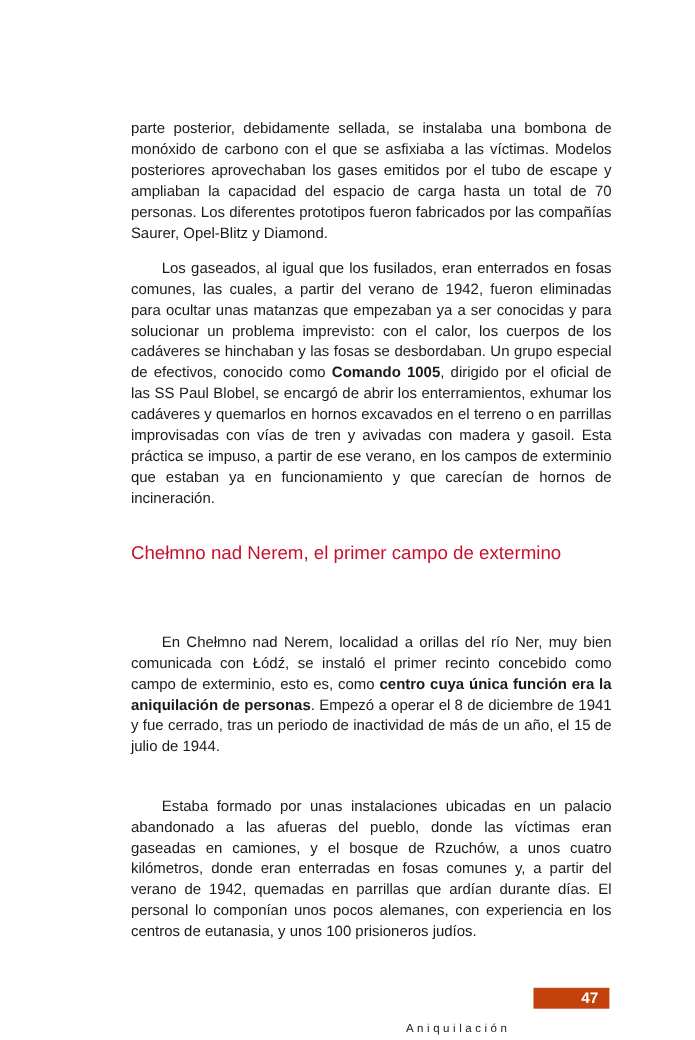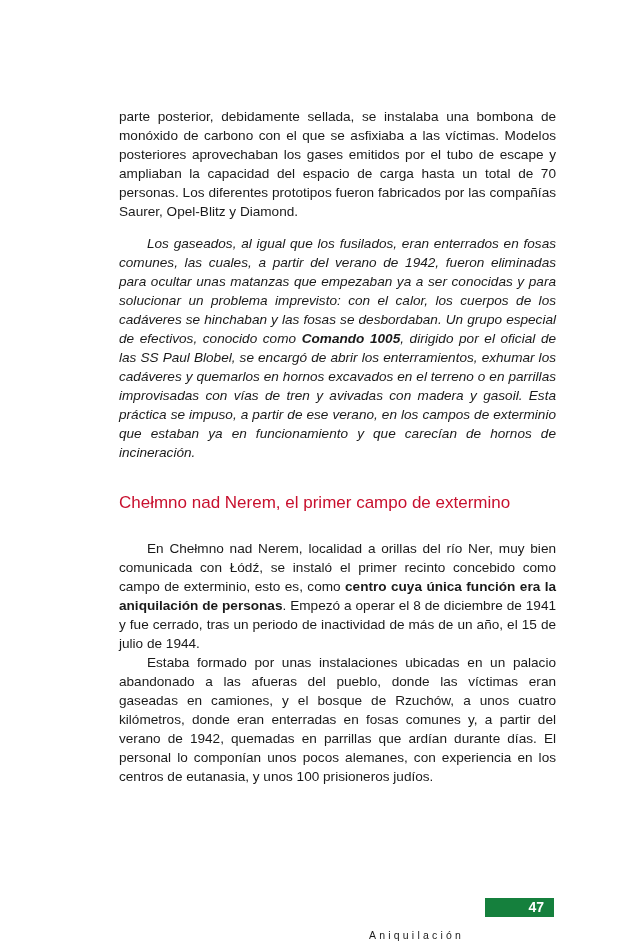--- a/index.html
+++ b/index.html
@@ -28,20 +28,21 @@
     }
     .para {
       margin: 0;
       font-size: 13.6px;
       line-height: 19px;
       text-align: justify;
       text-justify: inter-word;
     }
     .para.indent {
       text-indent: 28px;
+      margin-top: 35px;
     }
     .para b {
       font-weight: bold;
     }
     .heading {
       margin: 0;
       font-size: 17px;
       line-height: 20px;
       font-weight: normal;
       color: #c8102e;
@@ -55,40 +56,40 @@
       color: #1a1a1a;
       line-height: 16px;
       margin-top: 28px;
     }
     .footer-page {
       position: absolute;
       left: 485px;
       top: 886px;
       width: 69px;
       height: 19px;
-      background: #15803d;
+      background: #c2410c;
       color: #ffffff;
       font-weight: bold;
       font-size: 14px;
       line-height: 19px;
       text-align: right;
       box-sizing: border-box;
       padding-right: 10px;
     }
   </style>
 </head>
 <body>
 
 <div class="page">
 
   <div class="column" style="top:95px;">
     <p class="para">
       <span>parte posterior, debidamente sellada, se instalaba una bombona de monóxido de carbono con el que se asfixiaba a las víctimas. Modelos posteriores aprovechaban los gases emitidos por el tubo de escape y ampliaban la capacidad del espacio de carga hasta un total de 70 personas. Los diferentes prototipos fueron fabricados por las compañías Saurer, Opel-Blitz y Diamond.</span>
     </p>
-    <p class="para indent" style="margin-top:13px;font-style:italic;">
+    <p class="para indent" style="margin-top:13px;">
       <span>Los gaseados, al igual que los fusilados, eran enterrados en fosas comunes, las cuales, a partir del verano de 1942, fueron eliminadas para ocultar unas matanzas que empezaban ya a ser conocidas y para solucionar un problema imprevisto: con el calor, los cuerpos de los cadáveres se hinchaban y las fosas se desbordaban. Un grupo especial de efectivos, conocido como </span><b>Comando 1005</b><span>, dirigido por el oficial de las SS Paul Blobel, se encargó de abrir los enterramientos, exhumar los cadáveres y quemarlos en hornos excavados en el terreno o en parrillas improvisadas con vías de tren y avivadas con madera y gasoil. Esta práctica se impuso, a partir de ese verano, en los campos de exterminio que estaban ya en funcionamiento y que carecían de hornos de incineración.</span>
     </p>
   </div>
 
   <div class="column" style="top:481px;">
     <h2 class="heading">Chełmno nad Nerem, el primer campo de extermino</h2>
   </div>
 
   <div class="column" style="top:527px;">
     <p class="para indent">

